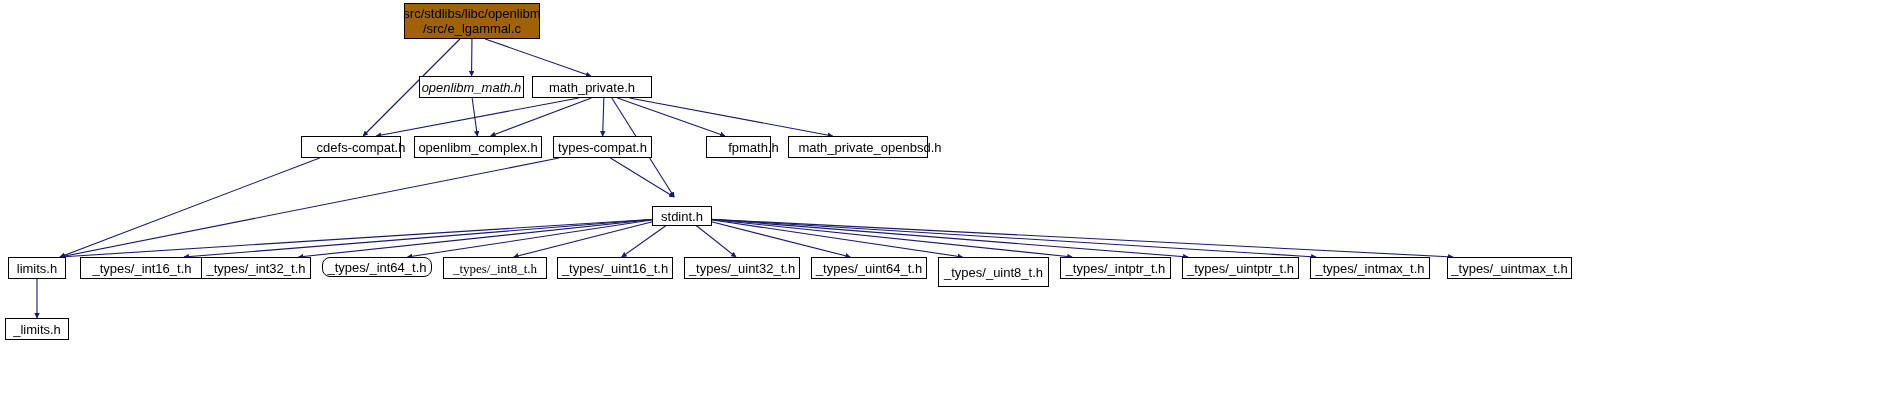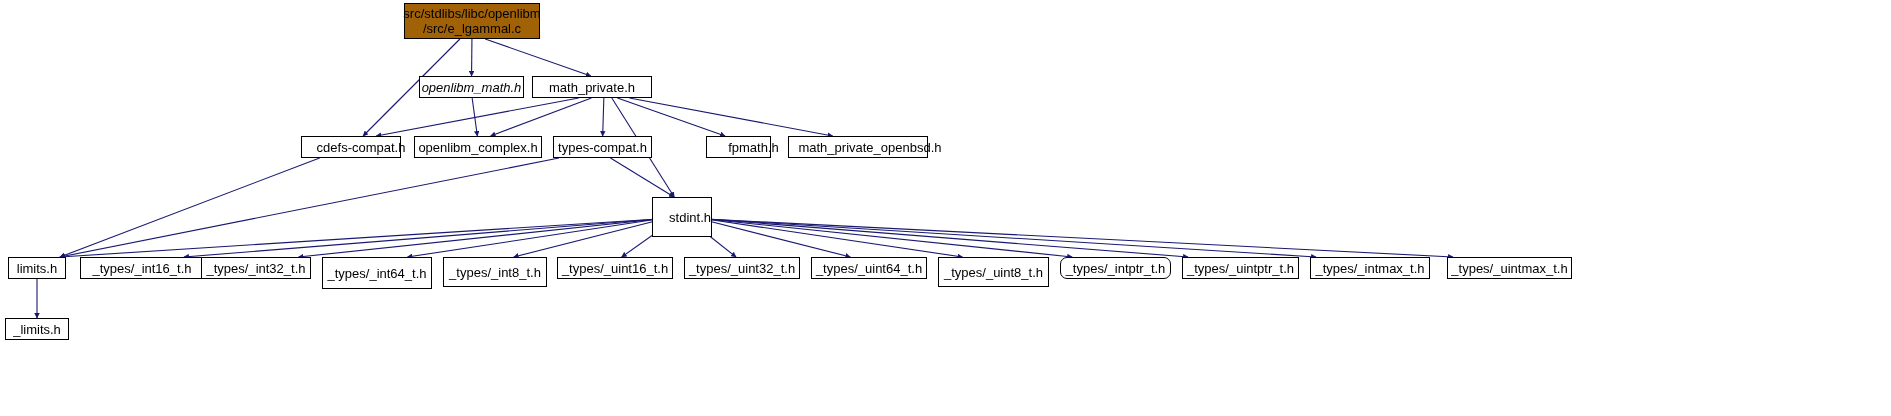--- a/index.html
+++ b/index.html
@@ -86,29 +86,29 @@
   <div id="nodes-group">
       <div class="node root" style="left: 404px; top: 3px; width: 136px; height: 36px;"><span>src/stdlibs/libc/openlibm
 /src/e_lgammal.c</span></div>
       <div class="node" style="left: 419px; top: 76px; width: 105px; height: 22px; font-style: italic;"><span>openlibm_math.h</span></div>
       <div class="node" style="left: 532px; top: 76px; width: 120px; height: 22px;"><span>math_private.h</span></div>
       <div class="node" style="left: 301px; top: 136px; width: 100px; height: 22px; padding-left: 20px;"><span>cdefs-compat.h</span></div>
       <div class="node" style="left: 414px; top: 136px; width: 128px; height: 22px;"><span>openlibm_complex.h</span></div>
       <div class="node" style="left: 553px; top: 136px; width: 99px; height: 22px; text-align: center;"><span>types-compat.h</span></div>
       <div class="node" style="left: 706px; top: 136px; width: 65px; height: 22px; padding-left: 30px;"><span>fpmath.h</span></div>
       <div class="node" style="left: 788px; top: 136px; width: 140px; height: 22px; padding-left: 24px;"><span>math_private_openbsd.h</span></div>
-      <div class="node" style="left: 652px; top: 197px; width: 60px; height: 40px; justify-content: flex-end;"><span>stdint.h</span></div>
+      <div class="node" style="left: 652px; top: 206px; width: 60px; height: 20px;"><span>stdint.h</span></div>
       <div class="node" style="left: 8px; top: 257px; width: 58px; height: 22px;"><span>limits.h</span></div>
       <div class="node" style="left: 80px; top: 257px; width: 124px; height: 22px;"><span>_types/_int16_t.h</span></div>
       <div class="node" style="left: 201px; top: 257px; width: 110px; height: 22px;"><span>_types/_int32_t.h</span></div>
-      <div class="node" style="left: 322px; top: 257px; width: 110px; height: 32px;"><span>_types/_int64_t.h</span></div>
-      <div class="node" style="left: 443px; top: 257px; width: 104px; height: 30px;"><span>_types/_int8_t.h</span></div>
+      <div class="node" style="left: 322px; top: 257px; width: 110px; height: 20px; border-radius: 8px;"><span>_types/_int64_t.h</span></div>
+      <div class="node" style="left: 443px; top: 257px; width: 104px; height: 22px; font-family: Liberation Serif, serif;"><span>_types/_int8_t.h</span></div>
       <div class="node" style="left: 557px; top: 257px; width: 116px; height: 22px;"><span>_types/_uint16_t.h</span></div>
       <div class="node" style="left: 684px; top: 257px; width: 116px; height: 22px;"><span>_types/_uint32_t.h</span></div>
       <div class="node" style="left: 811px; top: 257px; width: 116px; height: 22px;"><span>_types/_uint64_t.h</span></div>
       <div class="node" style="left: 938px; top: 257px; width: 111px; height: 30px;"><span>_types/_uint8_t.h</span></div>
-      <div class="node" style="left: 1060px; top: 257px; width: 111px; height: 22px; border-radius: 7px;"><span>_types/_intptr_t.h</span></div>
+      <div class="node" style="left: 1060px; top: 257px; width: 111px; height: 22px;"><span>_types/_intptr_t.h</span></div>
       <div class="node" style="left: 1182px; top: 257px; width: 117px; height: 22px;"><span>_types/_uintptr_t.h</span></div>
       <div class="node" style="left: 1310px; top: 257px; width: 120px; height: 22px;"><span>_types/_intmax_t.h</span></div>
       <div class="node" style="left: 1447px; top: 257px; width: 125px; height: 22px;"><span>_types/_uintmax_t.h</span></div>
       <div class="node" style="left: 5px; top: 318px; width: 64px; height: 22px;"><span>_limits.h</span></div>
     </div>
 </div>
 
 </body></html>

